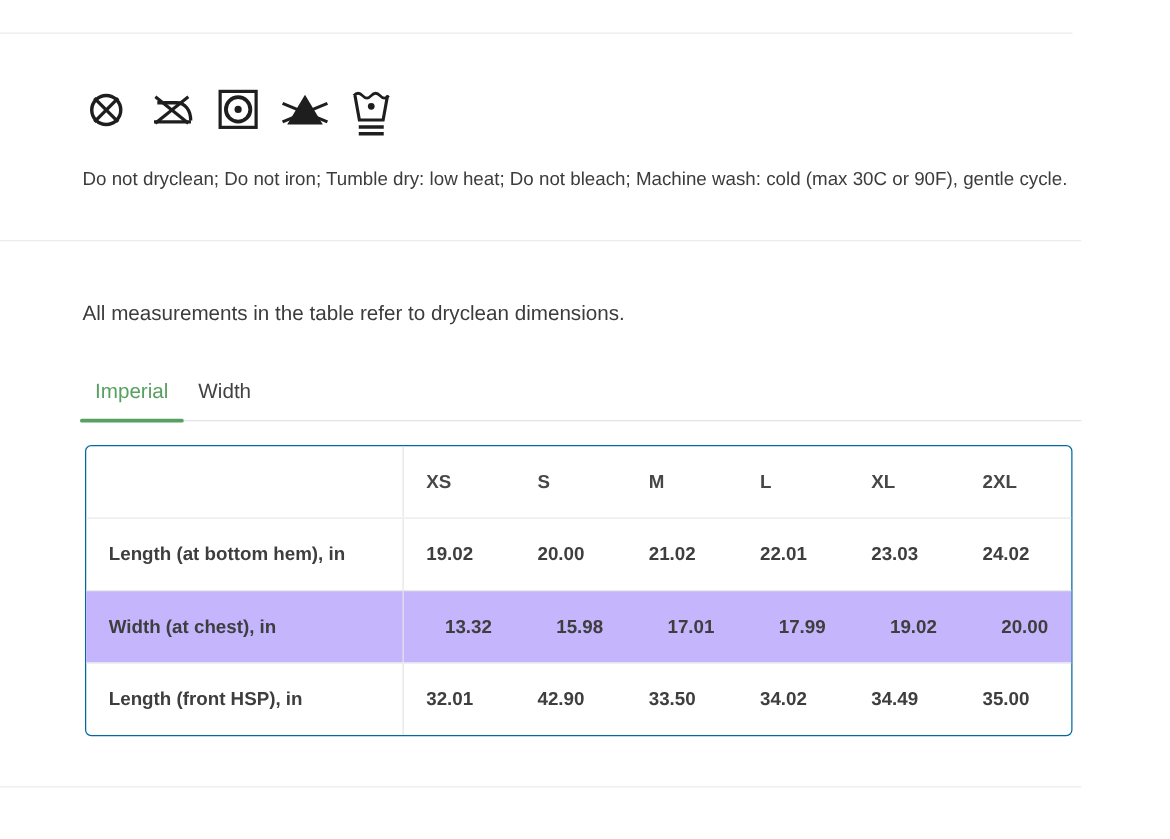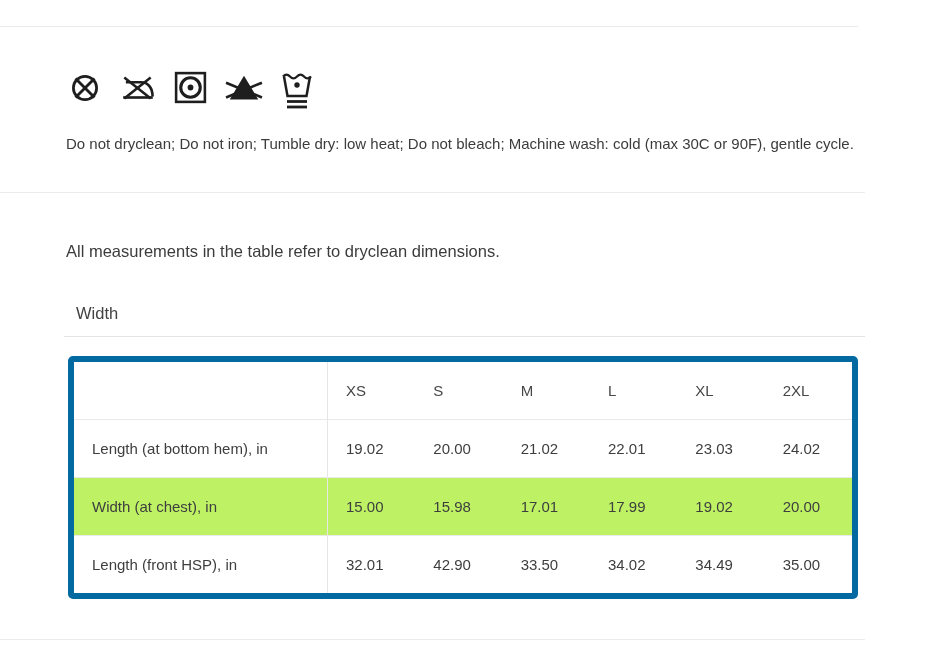--- a/index.html
+++ b/index.html
@@ -39,25 +39,25 @@
   }
   .tab.active{color:#57a05f;}
   .tab.active::after{
     content:"";position:absolute;left:0;right:0;bottom:-2px;height:3px;
     background:#57a05f;border-radius:2px;
   }
 
   
   .size-table{
     margin:19px 0 0 68px;width:790px;box-sizing:border-box;
-    border:6px solid #0369a1;border-radius:5px;background:#fff;
+    border:1px solid #0369a1;border-radius:5px;background:#fff;font-weight:bold;
   }
   .t-row{display:flex;height:57px;align-items:center;}
   .t-row + .t-row{border-top:1px solid #e9e9e9;}
-  .t-row.zebra{background:#bef264;}
+  .t-row.zebra{background:#c4b5fd;gap:15px;}
   .t-cell{font-size:15px;color:#3e3e3e;padding-left:18px;box-sizing:border-box;}
   .t-cell.label{
     width:254px;flex:none;align-self:stretch;display:flex;align-items:center;
     border-right:1px solid #e6e6e6;
   }
   .t-cell.val{flex:1;}
   .t-head .t-cell{color:#474747;}
 </style>
 </head>
 <body>
@@ -105,20 +105,21 @@
   </span>
 </div>
 
 <div class="care-text">Do not dryclean; Do not iron; Tumble dry: low heat; Do not bleach; Machine wash: cold (max 30C or 90F), gentle cycle.</div>
 
 <div class="divider" id="divider-mid"></div>
 
 <div class="note-text">All measurements in the table refer to dryclean dimensions.</div>
 
 <div class="tabs">
+    <div class="tab active">Imperial</div>
     <div class="tab">Width</div>
   </div>
 
 <div class="size-table">
     <div class="t-row t-head">
       <div class="t-cell label"></div>
       <div class="t-cell val">XS</div>
       <div class="t-cell val">S</div>
       <div class="t-cell val">M</div>
       <div class="t-cell val">L</div>
@@ -129,21 +130,21 @@
       <div class="t-cell label">Length (at bottom hem), in</div>
       <div class="t-cell val">19.02</div>
       <div class="t-cell val">20.00</div>
       <div class="t-cell val">21.02</div>
       <div class="t-cell val">22.01</div>
       <div class="t-cell val">23.03</div>
       <div class="t-cell val">24.02</div>
     </div>
     <div class="t-row zebra">
       <div class="t-cell label">Width (at chest), in</div>
-      <div class="t-cell val">15.00</div>
+      <div class="t-cell val">13.32</div>
       <div class="t-cell val">15.98</div>
       <div class="t-cell val">17.01</div>
       <div class="t-cell val">17.99</div>
       <div class="t-cell val">19.02</div>
       <div class="t-cell val">20.00</div>
     </div>
     <div class="t-row">
       <div class="t-cell label">Length (front HSP), in</div>
       <div class="t-cell val">32.01</div>
       <div class="t-cell val">42.90</div>

